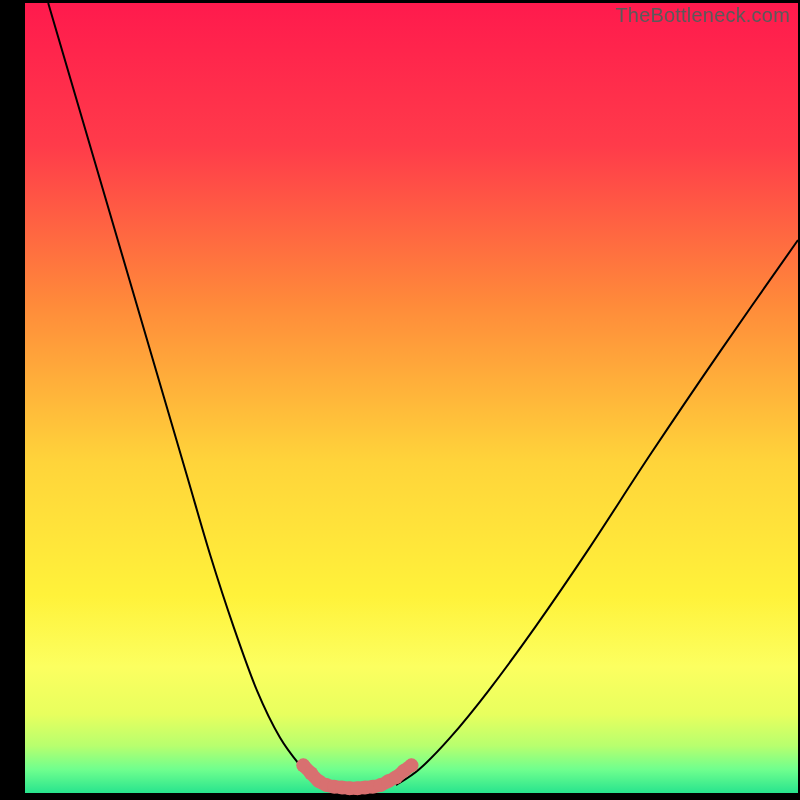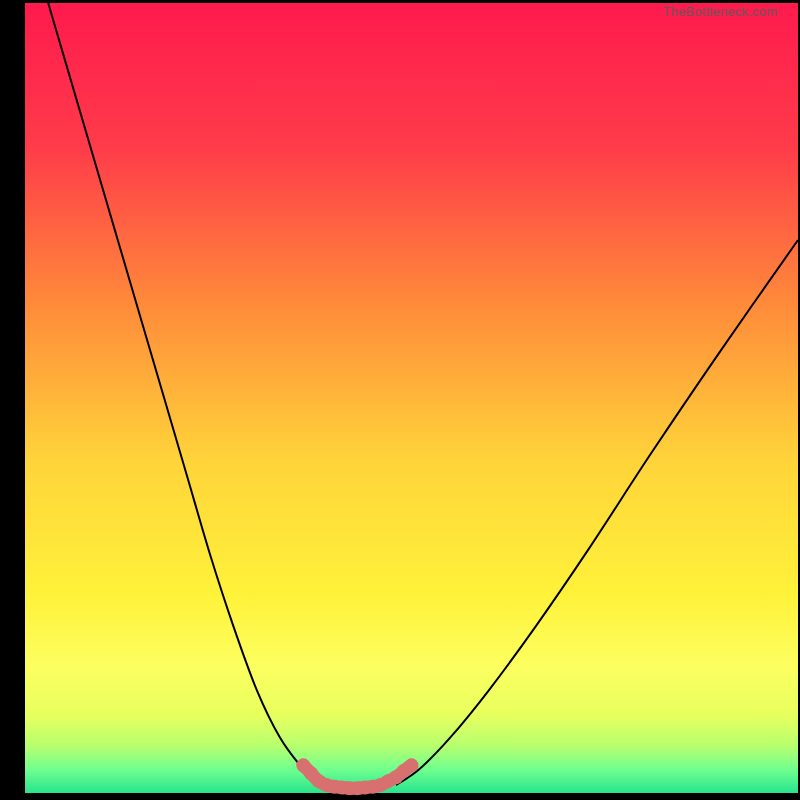--- a/index.html
+++ b/index.html
@@ -15,23 +15,23 @@
   .chart-area {
     position: absolute;
     top: 0;
     left: 0;
     width: 800px;
     height: 800px;
   }
   .watermark {
     position: absolute;
     top: 4px;
-    right: 22px;
+    right: 10px;
     color: #5a5a5a;
-    font-size: 13px;
+    font-size: 20px;
     font-weight: 500;
     letter-spacing: 0.2px;
     z-index: 5;
   }
 </style>
 </head>
 <body>
 
 <svg class="chart-area" viewBox="0 0 800 800" preserveAspectRatio="none">
   <defs>

